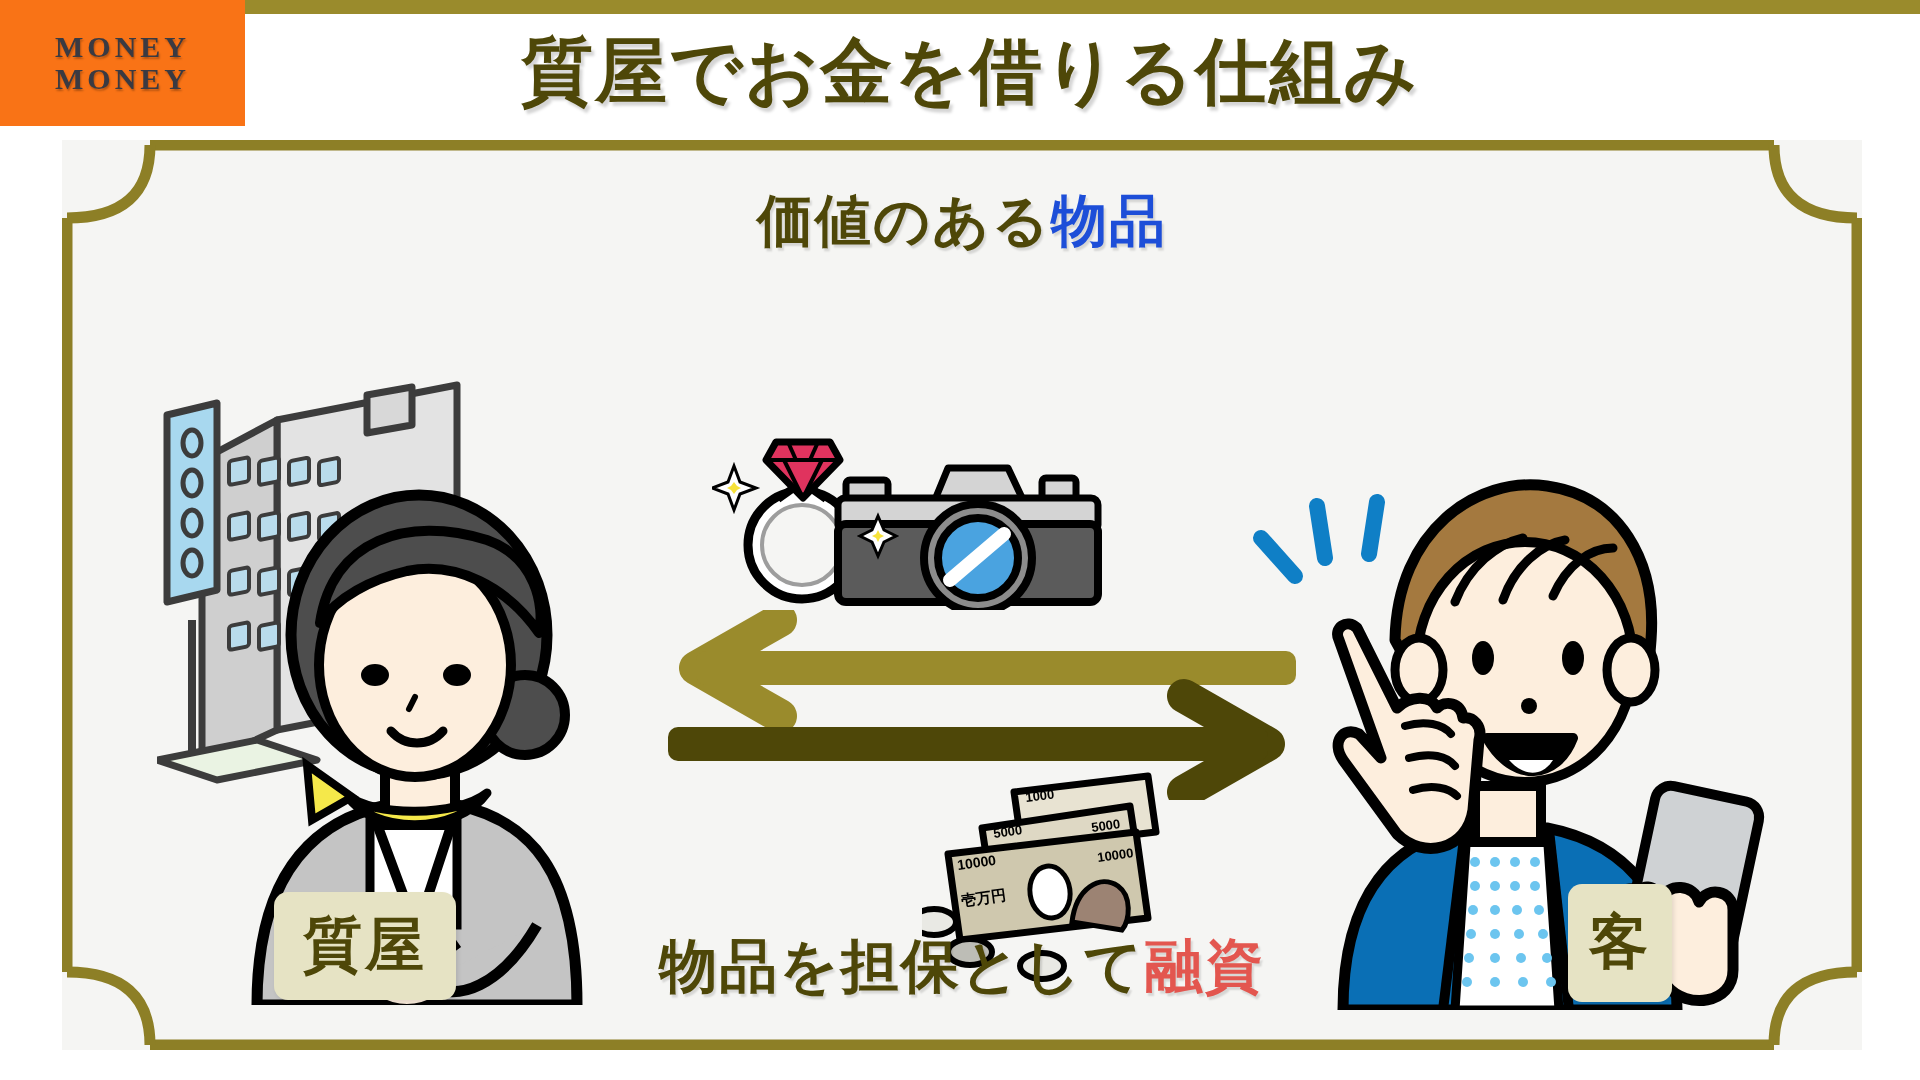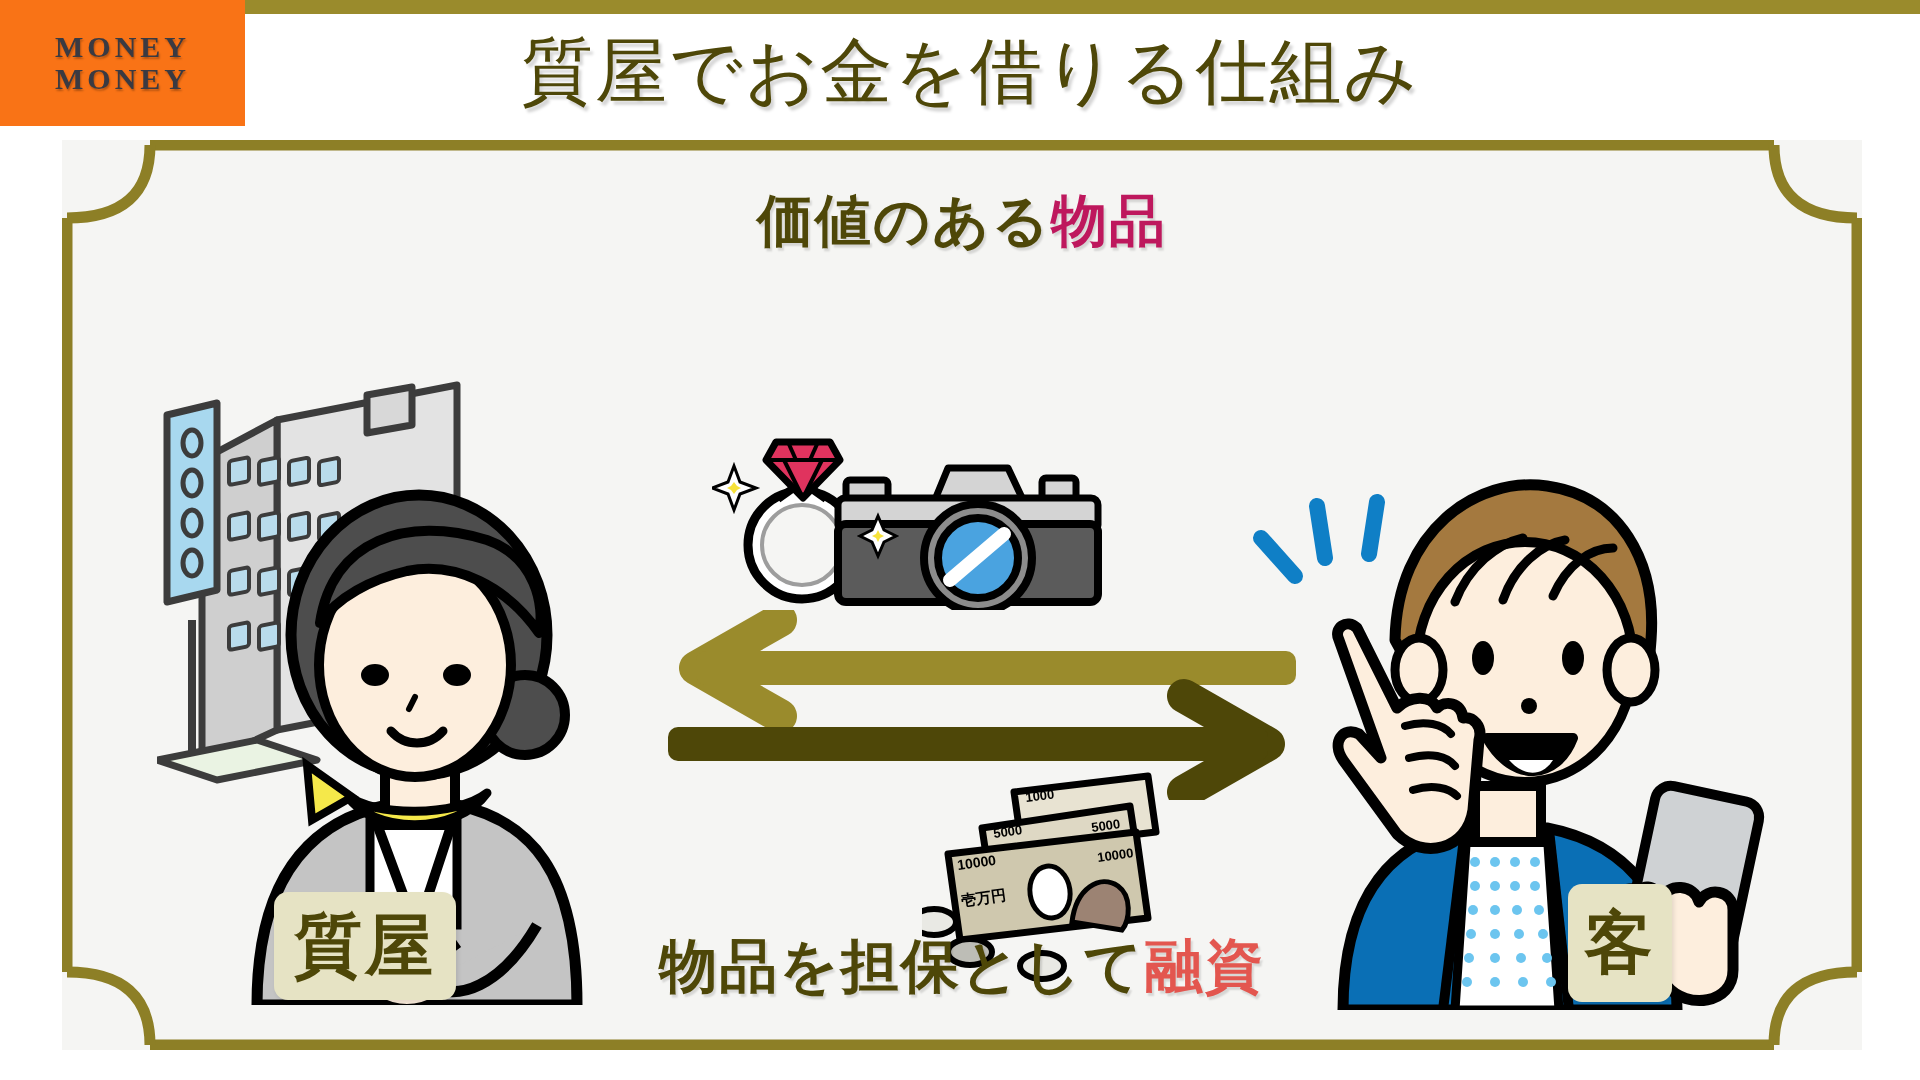--- a/index.html
+++ b/index.html
@@ -25,58 +25,58 @@
   #brand-badge .bl{
     font-family:"Liberation Serif","DejaVu Serif",serif;
     font-size:30px;font-weight:700;color:#3a3a42;letter-spacing:4px;
     text-shadow:1px 2px 2px rgba(0,0,0,.28);
   }
 
   
   #page-title{
     position:absolute;left:245px;top:22px;width:1450px;height:100px;
     display:flex;align-items:center;justify-content:center;
-    font-size:72px;font-weight:400;color:#4e4708;
+    font-size:72px;font-weight:700;color:#4e4708;
     letter-spacing:2px;
     text-shadow:3px 4px 3px rgba(0,0,0,.17);
     white-space:nowrap;
   }
 
   
   #panel{
     position:absolute;left:62px;top:140px;width:1800px;height:910px;
     background:#f5f5f3;
   }
   
   #frame-svg{position:absolute;left:0;top:0;width:1800px;height:910px;pointer-events:none;}
 
   
   #caption-top{
     position:absolute;left:0;top:44px;width:1800px;
     text-align:center;
     font-size:56px;font-weight:800;color:#4e4708;letter-spacing:2px;
     text-shadow:2px 3px 2px rgba(0,0,0,.13);
   }
-  #caption-top .hl{color:#be185d;}
+  #caption-top .hl{color:#1d4ed8;}
 
   
   #caption-bottom{
     position:absolute;left:0;bottom:44px;width:1800px;
     text-align:center;
     font-size:58px;font-weight:800;color:#4e4708;letter-spacing:2px;
     text-shadow:2px 3px 2px rgba(0,0,0,.13);
   }
   #caption-bottom .hl{color:#e3564f;}
 
   
   .role-badge{
     position:absolute;
     background:#e6e3c4;border-radius:14px;
     display:flex;align-items:center;justify-content:center;
-    font-size:68px;font-weight:800;color:#4e4708;letter-spacing:3px;
+    font-size:59px;font-weight:800;color:#4e4708;letter-spacing:3px;
     box-shadow:2px 3px 4px rgba(0,0,0,.10);
   }
   #badge-shop{left:212px;bottom:50px;width:182px;height:108px;}
   #badge-customer{right:190px;bottom:48px;width:104px;height:118px;}
 
   
   #arrows{position:absolute;left:600px;top:470px;width:640px;height:190px;}
 
   
   #objects{position:absolute;left:650px;top:280px;width:420px;height:190px;}

